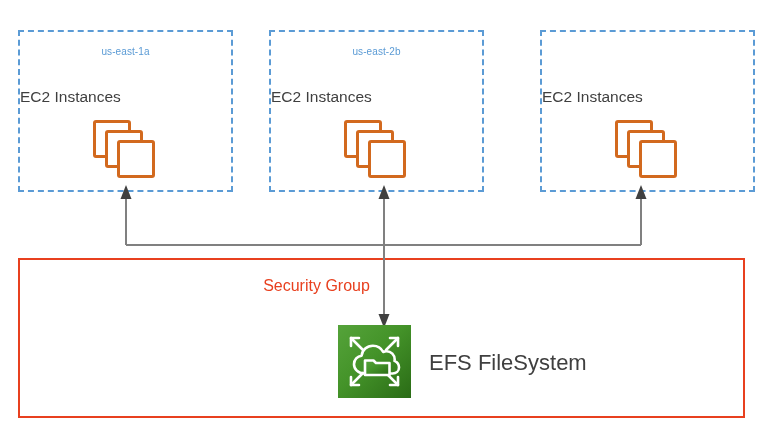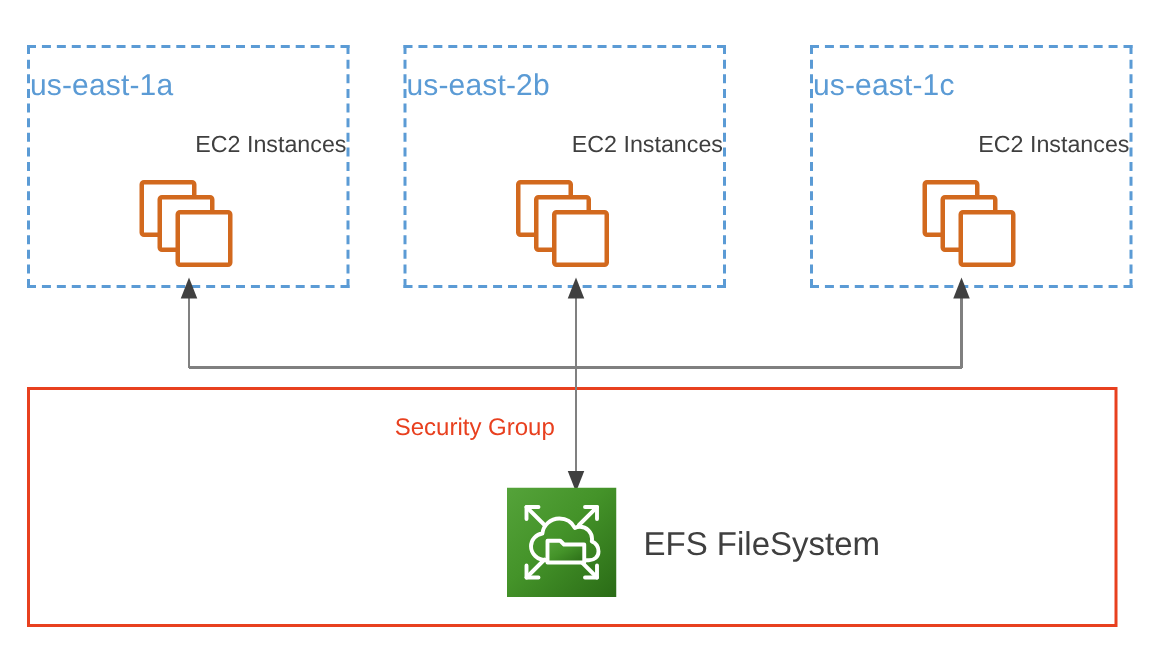--- a/index.html
+++ b/index.html
@@ -30,31 +30,32 @@
   }
   #az-0 { left: 18px;  width: 215px; }
   #az-1 { left: 269px; width: 215px; }
   #az-2 { left: 540px; width: 215px; }
 
   .az-title {
     position: absolute;
     top: 14px;
     left: 0;
     width: 100%;
+    text-align: center;
     color: #5B9BD5;
-    font-size: 20px;
+    font-size: 10px;
     letter-spacing: 0.1px;
     white-space: nowrap;
   }
   .az-subtitle {
     position: absolute;
     top: 56px;
     left: 0;
     width: 100%;
-    text-align: right;
+    text-align: left;
     color: #3F3F3F;
     font-size: 15.5px;
     white-space: nowrap;
   }
 
   
   .ec2-icon {
     position: absolute;
     top: 88px;
     left: 50%;
@@ -143,21 +144,20 @@
     <div class="az-title">us-east-2b</div>
     <div class="az-subtitle">EC2 Instances</div>
     <div class="ec2-icon">
       <div class="ec2-sq back"></div>
       <div class="ec2-sq mid"></div>
       <div class="ec2-sq front"></div>
     </div>
   </div>
 
   <div class="az-box" id="az-2">
-    <div class="az-title">us-east-1c</div>
     <div class="az-subtitle">EC2 Instances</div>
     <div class="ec2-icon">
       <div class="ec2-sq back"></div>
       <div class="ec2-sq mid"></div>
       <div class="ec2-sq front"></div>
     </div>
   </div>
 
   <div id="security-group-box"></div>
 

